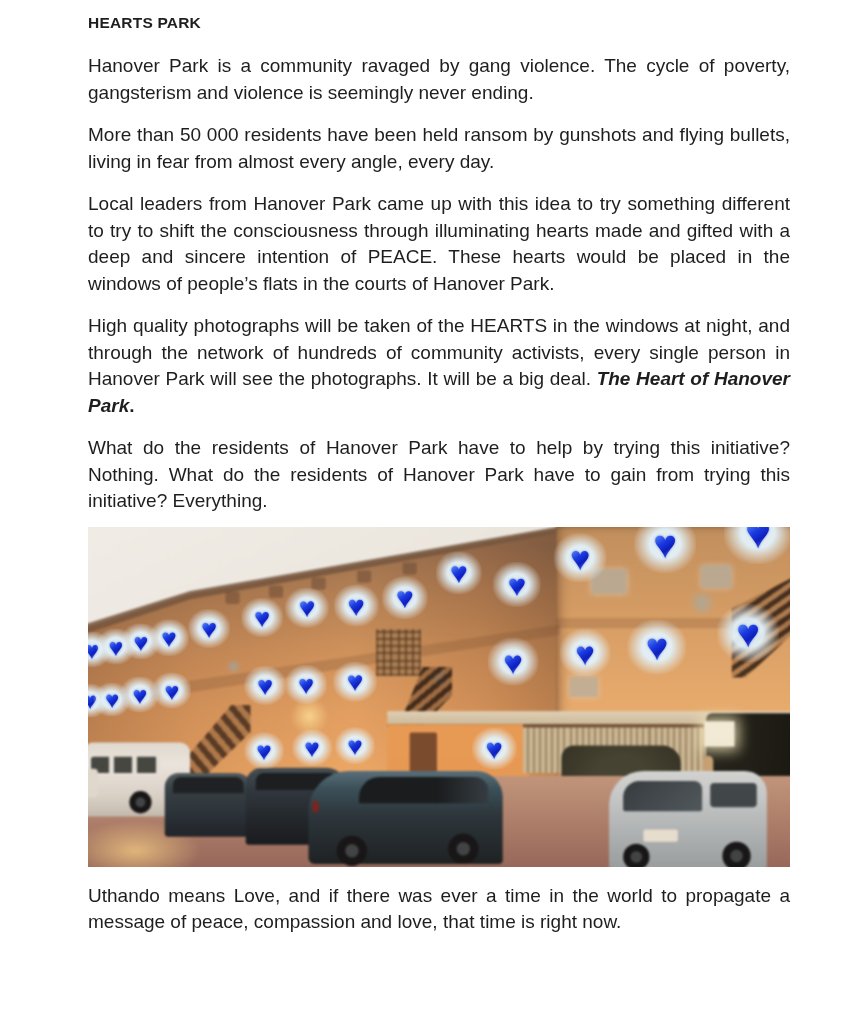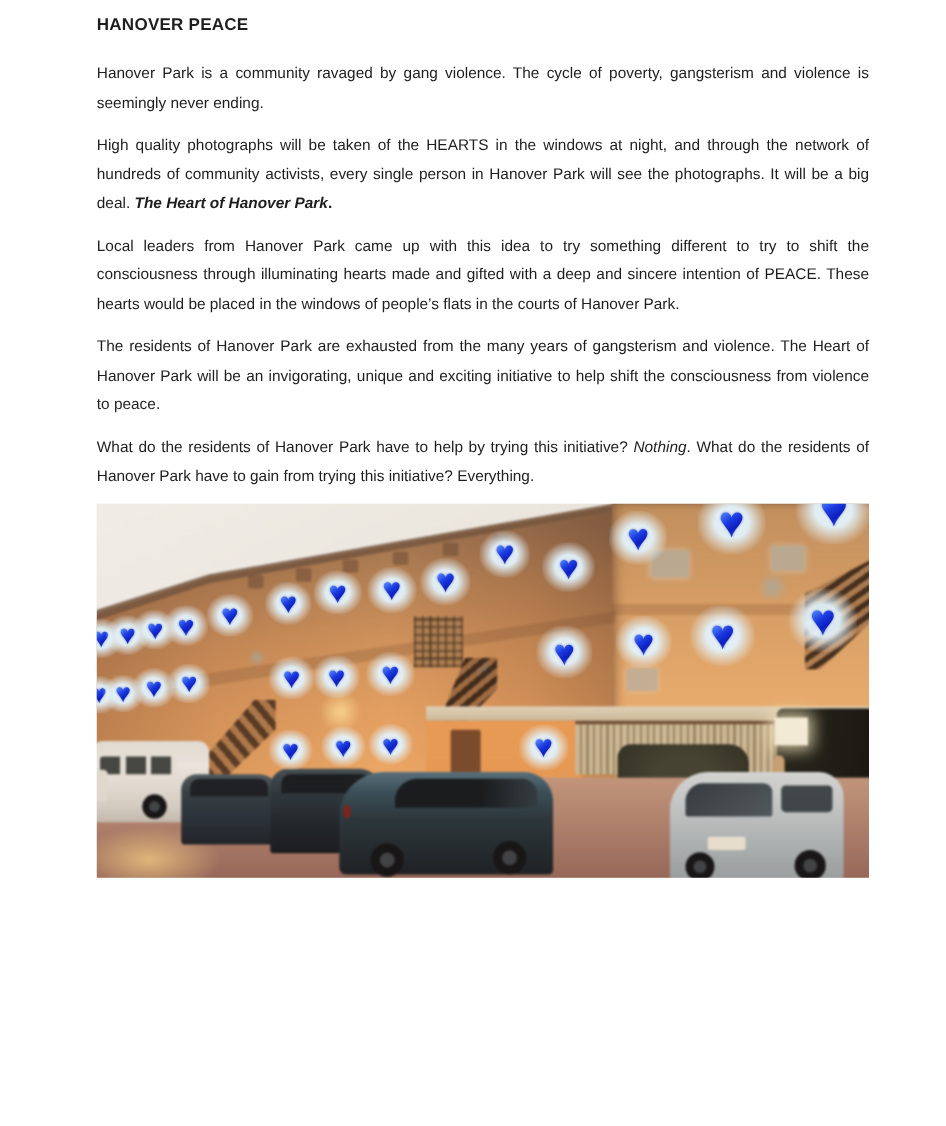--- a/index.html
+++ b/index.html
@@ -1,20 +1,20 @@
 <!DOCTYPE html>
 <html><head>
 <meta charset="utf-8">
 <style>
   html,body{margin:0;padding:0;background:#ffffff;}
   body{width:860px;height:1024px;overflow:hidden;
        font-family:"Liberation Sans","DejaVu Sans",sans-serif;color:#1e1e1e;}
   .page{padding:9px 70px 0 88px;}
   h1.title{font-size:15.5px;line-height:27px;margin:0 0 17px 0;font-weight:700;letter-spacing:.2px;}
-  .para{font-size:14px;line-height:26.5px;margin:4px 0 12px 0;text-align:justify;}
+  .para{font-size:19px;line-height:26.5px;margin:16px 0 12px 0;text-align:justify;}
   .para span{white-space:pre-wrap;}
 
   
   .photo{position:relative;width:702px;height:340px;margin:8px 0 14px 0;overflow:hidden;background:#e9e7e2;}
   .scene{position:absolute;inset:0;filter:blur(0.8px);transform:scale(1.012);}
   .scene *{position:absolute;}
   .sky{inset:0;background:linear-gradient(100deg,#f0efeb 0%,#eae8e3 55%,#dcd6cc 100%);}
   .wing-left{inset:0;clip-path:polygon(0 30%,15% 20%,67% 1%,67% 100%,0 100%);
     background:linear-gradient(180deg,#8f684b 6%,#ad7a50 20%,#cf915a 38%,#e5a061 55%,#f1ab66 72%,#f3ad66 88%,#eda25f 100%);}
   .wl-shade{inset:0;clip-path:polygon(0 30%,15% 20%,67% 1%,67% 100%,0 100%);
@@ -93,28 +93,28 @@
   .hh .glyph{position:relative;display:block;font-style:normal;font-weight:400;line-height:1;
     background:linear-gradient(145deg,#9fd4ff 0%,#4d7ef5 25%,#1b3ae0 45%,#0d1fbd 62%,#3558ee 78%,#0a16a0 100%);
     -webkit-background-clip:text;background-clip:text;color:transparent;-webkit-text-fill-color:transparent;
     filter:drop-shadow(0 0 1px rgba(30,40,200,.6));}
 </style>
 </head>
 <body>
 
 <div class="page">
 
-  <h1 class="title">HANOVER PEACE</h1>
+  <h1 class="title">HEARTS PARK</h1>
 
   <div>
       <p class="para"><span>Hanover Park is a community ravaged by gang violence. The cycle of poverty, gangsterism and violence is seemingly never ending.</span></p>
+      <p class="para"><span>More than 50 000 residents have been held ransom by gunshots and flying bullets, living in fear from almost every angle, every day.</span></p>
+      <p class="para"><span>Local leaders from Hanover Park came up with this idea to try something different to try to shift the consciousness through illuminating hearts made and gifted with a deep and sincere intention of PEACE. These hearts would be placed in the windows of people’s flats in the courts of Hanover Park.</span></p>
       <p class="para"><span>High quality photographs will be taken of the HEARTS in the windows at night, and through the network of hundreds of community activists, every single person in Hanover Park will see the photographs. It will be a big deal. </span><span style="font-weight: 700; font-style: italic;">The Heart of Hanover Park</span><span style="font-weight: 700;">.</span></p>
-      <p class="para"><span>Local leaders from Hanover Park came up with this idea to try something different to try to shift the consciousness through illuminating hearts made and gifted with a deep and sincere intention of PEACE. These hearts would be placed in the windows of people’s flats in the courts of Hanover Park.</span></p>
-      <p class="para"><span>The residents of Hanover Park are exhausted from the many years of gangsterism and violence. The Heart of Hanover Park will be an invigorating, unique and exciting initiative to help shift the consciousness from violence to peace.</span></p>
-      <p class="para"><span>What do the residents of Hanover Park have to help by trying this initiative? </span><span style="font-style: italic;">Nothing</span><span>. What do the residents of Hanover Park have to gain from trying this initiative? </span><span style="">Everything.</span></p>
+      <p class="para"><span>What do the residents of Hanover Park have to help by trying this initiative? </span><span style="">Nothing</span><span>. What do the residents of Hanover Park have to gain from trying this initiative? </span><span style="">Everything.</span></p>
     </div>
 
   <figure class="photo" style="margin-left:0;margin-right:0">
     <div class="scene">
       <div class="sky"></div>
       <div class="wing-left"></div>
       <div class="wl-shade"></div>
       <div class="roof-edge"></div>
       <div class="wing-right"></div>
       <div class="band-left"></div>
@@ -293,15 +293,16 @@
           <b class="glyph">♥</b>
         </span>
         <span class="hh" style="left: 406px; top: 222px; font-size: 29px;">
           <i class="halo"></i>
           <b class="glyph">♥</b>
         </span>
       </div>
   </figure>
 
   <div>
+      <p class="para"><span>Uthando means Love, and if there was ever a time in the world to propagate a message of peace, compassion and love, that time is right now.</span></p>
     </div>
 
 </div>
 
 </body></html>

